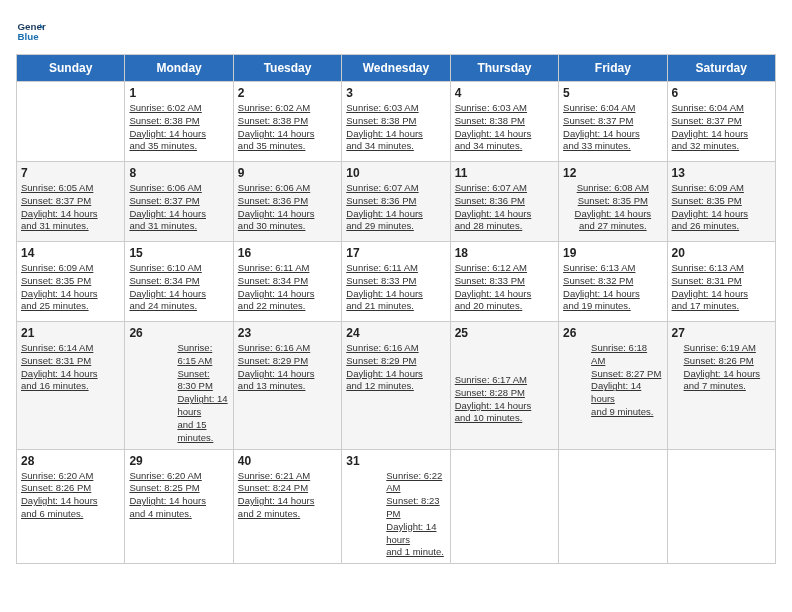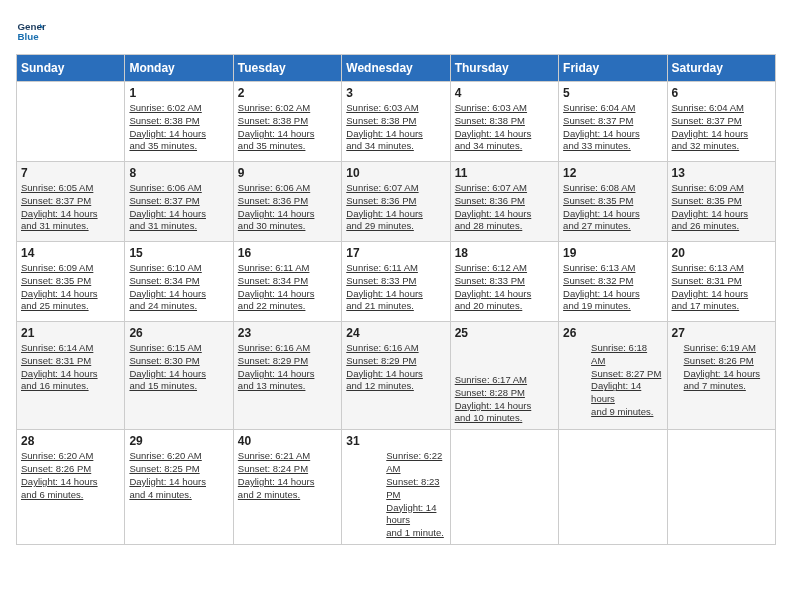--- a/index.html
+++ b/index.html
@@ -42,21 +42,21 @@
       width: 100%;
       border-collapse: collapse;
       table-layout: fixed;
     }
     thead tr th {
       background-color: #2a6ebb;
       color: #fff;
       font-size: 12px;
       font-weight: bold;
       padding: 6px 4px;
-      text-align: left;
+      text-align: center;
       border: 1px solid #ccc;
     }
     tbody tr td {
       vertical-align: top;
       border: 1px solid #ccc;
       padding: 4px 4px;
       font-size: 10px;
       color: #222;
       height: 80px;
       background: #fff;
@@ -187,21 +187,21 @@
         </td>
         <td>
           <span class="day-num">11</span>
           <div class="cell-info" style="white-space: pre-line;">Sunrise: 6:07 AM
 Sunset: 8:36 PM
 Daylight: 14 hours
 and 28 minutes.</div>
         </td>
         <td>
           <span class="day-num">12</span>
-          <div class="cell-info" style="white-space: pre-line;">Sunrise: 6:08 AM
+          <div class="cell-info" style="white-space: pre-line; text-align: center;">Sunrise: 6:08 AM
 Sunset: 8:35 PM
 Daylight: 14 hours
 and 27 minutes.</div>
         </td>
         <td>
           <span class="day-num">13</span>
           <div class="cell-info" style="white-space: pre-line;">Sunrise: 6:09 AM
 Sunset: 8:35 PM
 Daylight: 14 hours
 and 26 minutes.</div>
@@ -261,21 +261,21 @@
       <tr>
         <td>
           <span class="day-num">21</span>
           <div class="cell-info" style="white-space: pre-line;">Sunrise: 6:14 AM
 Sunset: 8:31 PM
 Daylight: 14 hours
 and 16 minutes.</div>
         </td>
         <td>
           <span class="day-num">26</span>
-          <div class="cell-info" style="white-space: pre-line;">Sunrise: 6:15 AM
+          <div class="cell-info" style="white-space: pre-line; margin-left: 48px;">Sunrise: 6:15 AM
 Sunset: 8:30 PM
 Daylight: 14 hours
 and 15 minutes.</div>
         </td>
         <td>
           <span class="day-num">23</span>
           <div class="cell-info" style="white-space: pre-line;">Sunrise: 6:16 AM
 Sunset: 8:29 PM
 Daylight: 14 hours
 and 13 minutes.</div>

